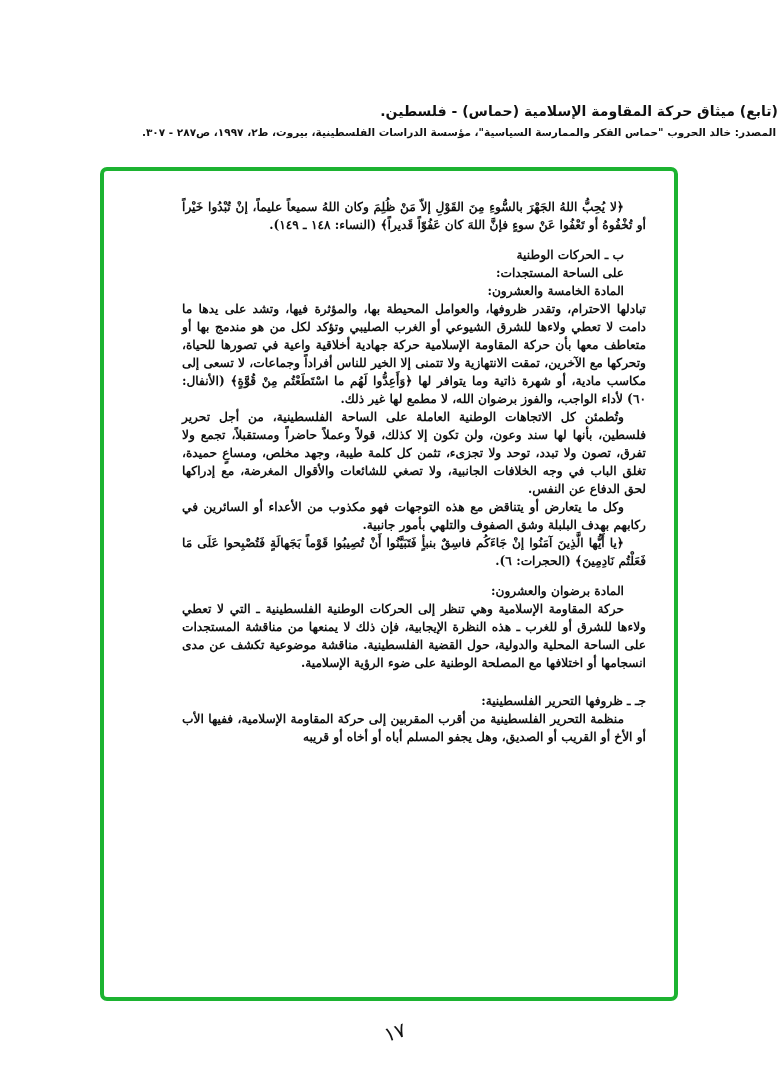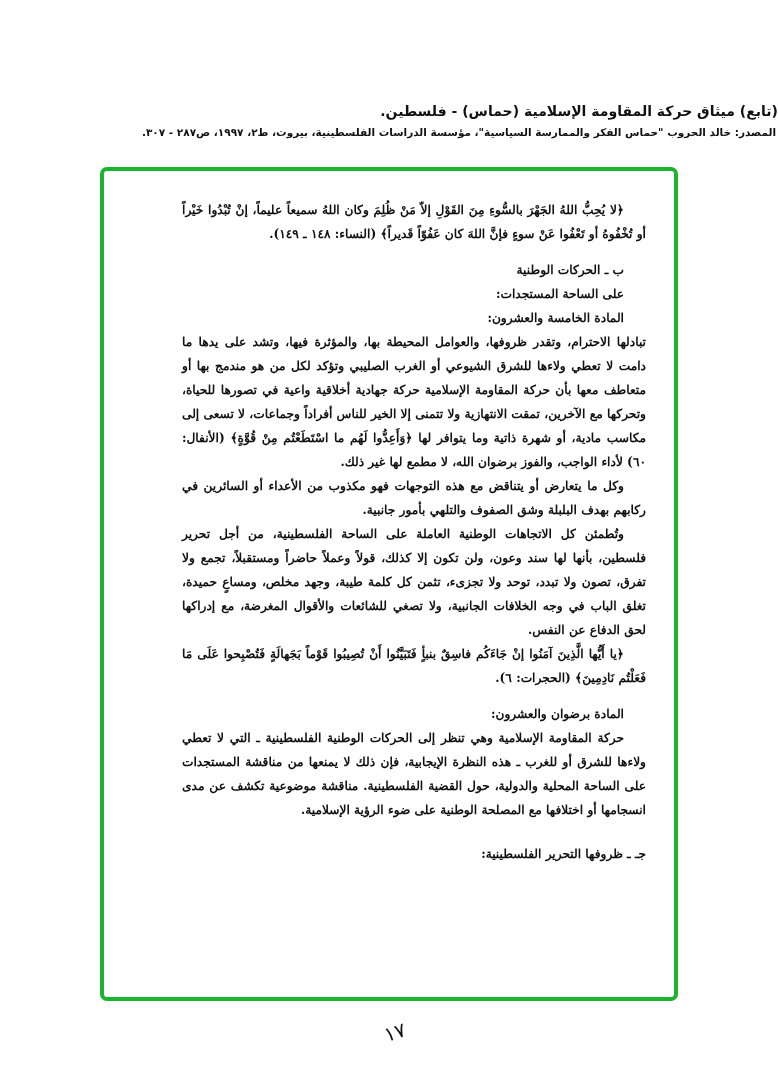--- a/index.html
+++ b/index.html
@@ -5,21 +5,21 @@
   html, body { margin: 0; padding: 0; background: #ffffff; }
   body { width: 778px; height: 1092px; position: relative; overflow: hidden;
          font-family: "DejaVu Serif", "Liberation Serif", serif; color: #111; }
   .header { position: absolute; left: 100px; width: 678px; text-align: right; direction: rtl;
             font-family: "DejaVu Sans", "Liberation Sans", sans-serif; font-weight: bold; }
   .header-title { top: 103px; font-size: 14px; }
   .header-source { top: 126px; left: 96px; width: 680px; font-size: 10.5px; text-align: right; white-space: nowrap; }
   .frame { position: absolute; left: 100px; top: 167px; width: 570px; height: 826px;
            border: 4px solid #1cb331; border-radius: 7px; }
   .content { position: absolute; left: 182px; top: 198px; width: 464px; direction: rtl;
-             text-align: justify; font-size: 12.2px; font-weight: bold; line-height: 24px; }
+             text-align: justify; font-size: 12.2px; font-weight: bold; line-height: 18px; }
   .content p { margin: 0; }
   .indent { text-indent: 22px; }
   .sub { padding-right: 22px; }
   .gap { height: 12px; }
   .gap2 { height: 20px; }
   .quran { font-weight: bold; }
   .page-num { position: absolute; left: 384px; top: 1020px; font-size: 20px;
               font-family: "DejaVu Sans", "Liberation Sans", sans-serif; transform: rotate(-18deg); }
 </style>
 </head>
@@ -30,23 +30,24 @@
 
 <div class="frame" style="border-color: rgb(28, 179, 49);"></div>
 
 <div class="content">
   <p class="indent quran">﴿لا يُحِبُّ اللهُ الجَهْرَ بالسُّوءِ مِنَ القَوْلِ إلاّ مَنْ ظُلِمَ وكان اللهُ سميعاً عليماً، إنْ تُبْدُوا خَيْراً أو تُخْفُوهُ أو تَعْفُوا عَنْ سوءٍ فإنَّ اللهَ كان عَفُوّاً قَديراً﴾ (النساء: ١٤٨ ـ ١٤٩).</p>
   <div class="gap"></div>
   <p class="sub">ب ـ الحركات الوطنية</p>
   <p class="sub">على الساحة المستجدات:</p>
   <p class="sub">المادة الخامسة والعشرون:</p>
   <p>تبادلها الاحترام، وتقدر ظروفها، والعوامل المحيطة بها، والمؤثرة فيها، وتشد على يدها ما دامت لا تعطي ولاءها للشرق الشيوعي أو الغرب الصليبي وتؤكد لكل من هو مندمج بها أو متعاطف معها بأن حركة المقاومة الإسلامية حركة جهادية أخلاقية واعية في تصورها للحياة، وتحركها مع الآخرين، تمقت الانتهازية ولا تتمنى إلا الخير للناس أفراداً وجماعات، لا تسعى إلى مكاسب مادية، أو شهرة ذاتية وما يتوافر لها ﴿وَأَعِدُّوا لَهُم ما اسْتَطَعْتُم مِنْ قُوَّةٍ﴾ (الأنفال: ٦٠) لأداء الواجب، والفوز برضوان الله، لا مطمع لها غير ذلك.</p>
+  <p class="indent">وتُطمئن كل الاتجاهات الوطنية العاملة على الساحة الفلسطينية، من أجل تحرير فلسطين، بأنها لها سند وعون، ولن تكون إلا كذلك، قولاً وعملاً حاضراً ومستقبلاً، تجمع ولا تفرق، تصون ولا تبدد، توحد ولا تجزىء، تثمن كل كلمة طيبة، وجهد مخلص، ومساعٍ حميدة، تغلق الباب في وجه الخلافات الجانبية، ولا تصغي للشائعات والأقوال المغرضة، مع إدراكها لحق الدفاع عن النفس.</p>
   <p class="indent">وكل ما يتعارض أو يتناقض مع هذه التوجهات فهو مكذوب من الأعداء أو السائرين في ركابهم بهدف البلبلة وشق الصفوف والتلهي بأمور جانبية.</p>
-  <p class="indent">وتُطمئن كل الاتجاهات الوطنية العاملة على الساحة الفلسطينية، من أجل تحرير فلسطين، بأنها لها سند وعون، ولن تكون إلا كذلك، قولاً وعملاً حاضراً ومستقبلاً، تجمع ولا تفرق، تصون ولا تبدد، توحد ولا تجزىء، تثمن كل كلمة طيبة، وجهد مخلص، ومساعٍ حميدة، تغلق الباب في وجه الخلافات الجانبية، ولا تصغي للشائعات والأقوال المغرضة، مع إدراكها لحق الدفاع عن النفس.</p>
   <p class="indent quran">﴿يا أَيُّها الَّذِينَ آمَنُوا إنْ جَاءَكُم فاسِقٌ بنبأٍ فَتَبَيَّنُوا أَنْ تُصِيبُوا قَوْماً بَجَهالَةٍ فَتُصْبِحوا عَلَى مَا فَعَلْتُم نَادِمِينَ﴾ (الحجرات: ٦).</p>
   <div class="gap"></div>
   <p class="sub">المادة برضوان والعشرون:</p>
   <p class="indent">حركة المقاومة الإسلامية وهي تنظر إلى الحركات الوطنية الفلسطينية ـ التي لا تعطي ولاءها للشرق أو للغرب ـ هذه النظرة الإيجابية، فإن ذلك لا يمنعها من مناقشة المستجدات على الساحة المحلية والدولية، حول القضية الفلسطينية. مناقشة موضوعية تكشف عن مدى انسجامها أو اختلافها مع المصلحة الوطنية على ضوء الرؤية الإسلامية.</p>
   <div class="gap2"></div>
   <p>جـ ـ ظروفها التحرير الفلسطينية:</p>
+  <p class="indent">منظمة التحرير الفلسطينية من أقرب المقربين إلى حركة المقاومة الإسلامية، ففيها الأب أو الأخ أو القريب أو الصديق، وهل يجفو المسلم أباه أو أخاه أو قريبه</p>
 </div>
 
 <div class="page-num">١٧</div>
 
 </body></html>

